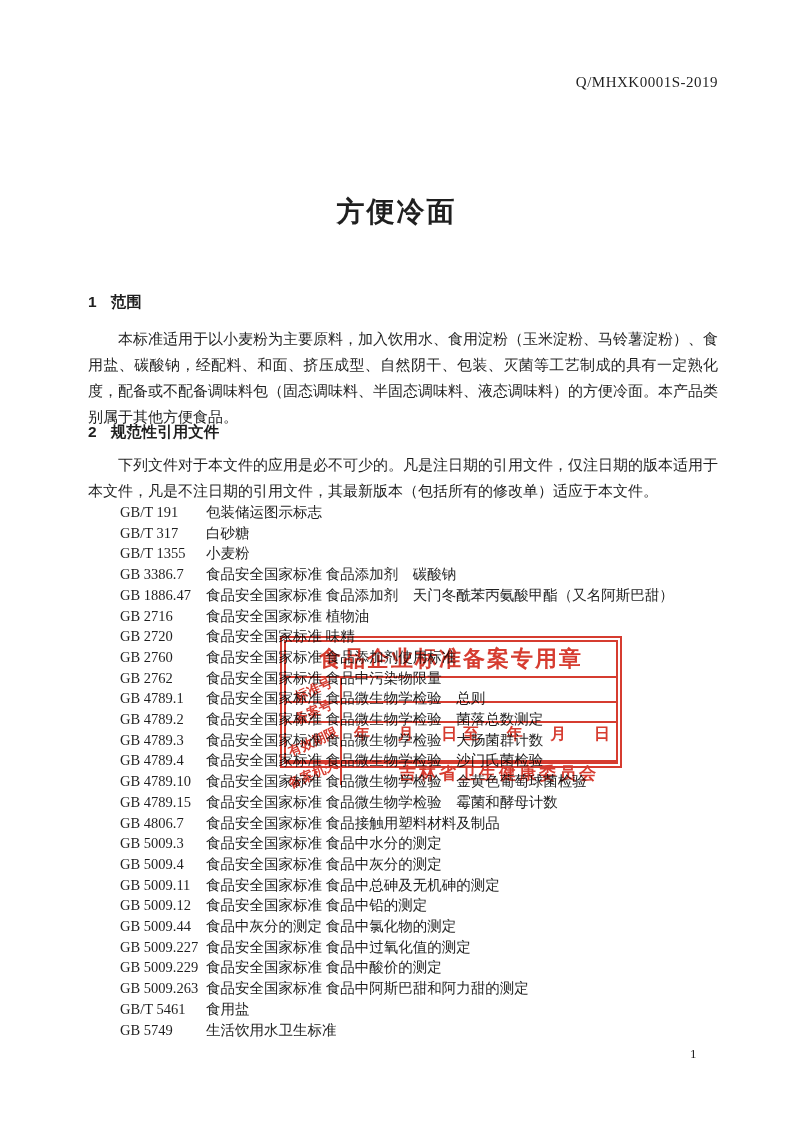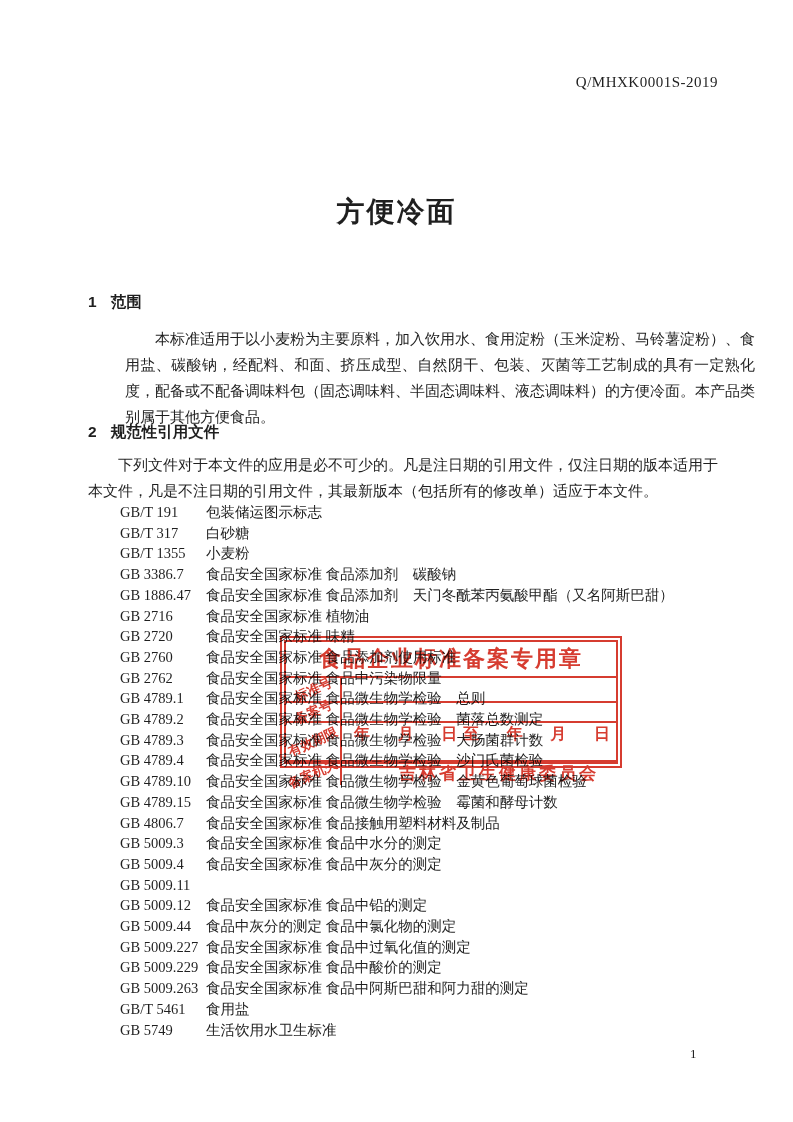--- a/index.html
+++ b/index.html
@@ -29,21 +29,21 @@
     font-size: 15.5px; font-weight: bold;
   }
   .sec-heading .sec-num { display: inline-block; margin-right: 14px; }
   .sec1-heading { top: 292px; }
   .sec2-heading { top: 422px; }
   .body-para {
     position: absolute; left: 88px; width: 630px;
     font-size: 15px; line-height: 26px;
     text-indent: 2em; text-align: justify;
   }
-  .sec1-body { top: 326px; margin-left: 37px; }
+  .sec1-body { top: 326px; }
   .sec2-body { top: 452px; }
   .refs-list {
     position: absolute; top: 502px; left: 120px; width: 606px;
   }
   .ref-row { display: flex; line-height: 20.7px; font-size: 14.5px; }
   .ref-code { flex: 0 0 86px; white-space: nowrap; }
   .ref-title { flex: 1; white-space: nowrap; font-family: Liberation Serif, serif; }
   .page-num {
     position: absolute; top: 1046px; left: 690px;
     font-size: 13px;
@@ -196,20 +196,21 @@
     <div class="ref-row">
     <span class="ref-code">GB 5009.3</span>
     <span class="ref-title">食品安全国家标准 食品中水分的测定</span>
   </div>
     <div class="ref-row">
     <span class="ref-code">GB 5009.4</span>
     <span class="ref-title">食品安全国家标准 食品中灰分的测定</span>
   </div>
     <div class="ref-row">
     <span class="ref-code">GB 5009.11</span>
+    <span class="ref-title">食品安全国家标准 食品中总砷及无机砷的测定</span>
   </div>
     <div class="ref-row">
     <span class="ref-code">GB 5009.12</span>
     <span class="ref-title">食品安全国家标准 食品中铅的测定</span>
   </div>
     <div class="ref-row">
     <span class="ref-code">GB 5009.44</span>
     <span class="ref-title">食品中灰分的测定 食品中氯化物的测定</span>
   </div>
     <div class="ref-row">

